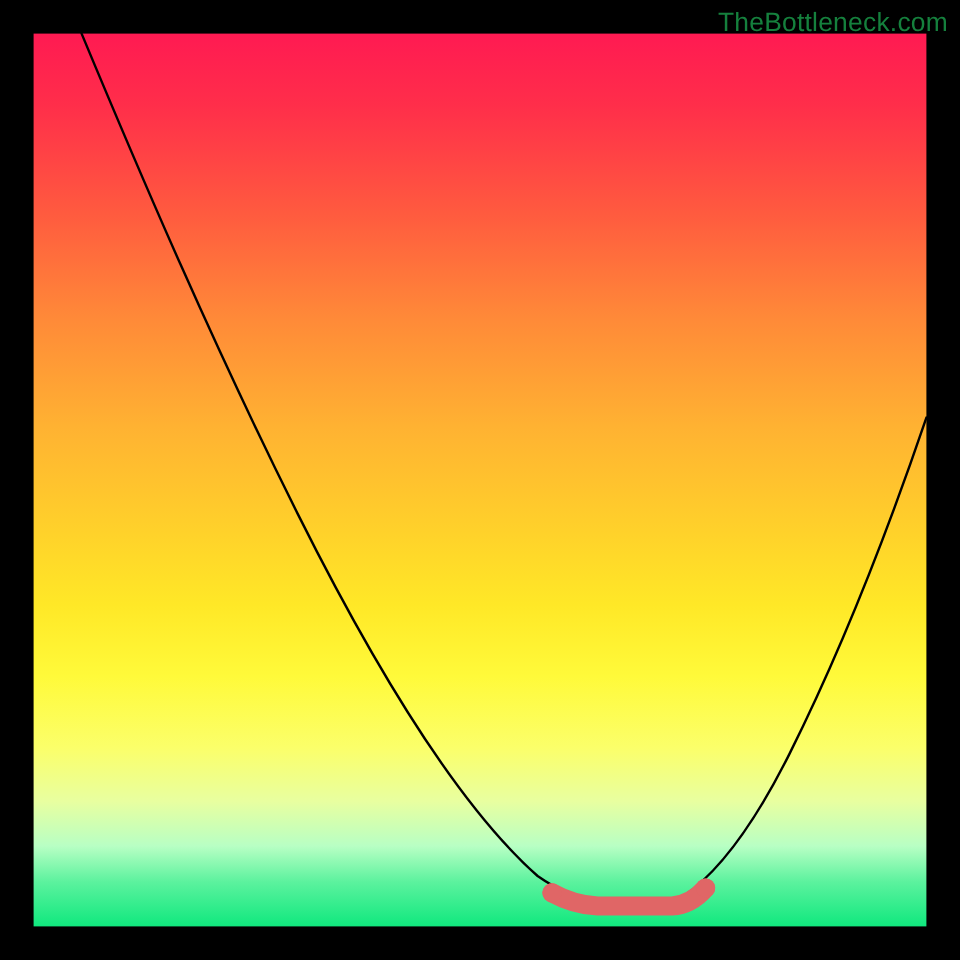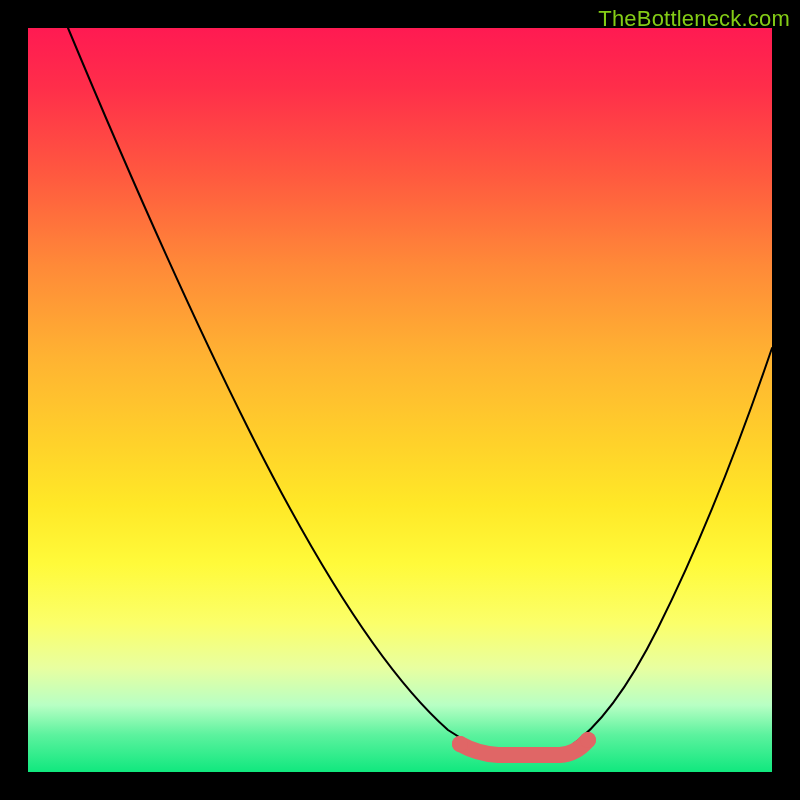--- a/index.html
+++ b/index.html
@@ -38,21 +38,21 @@
       #e8ffa0 86%,
       #b8ffc4 91%,
       #5cf29e 95%,
       #10e87e 100%
     );
   }
   .watermark {
     position: absolute;
     top: 6px;
     right: 10px;
-    color: #84cc16;
+    color: #15803d;
     font-size: 22px;
     font-weight: 500;
     letter-spacing: 0.2px;
     user-select: none;
   }
   svg.overlay {
     position: absolute;
     left: 0;
     top: 0;
     width: 744px;

